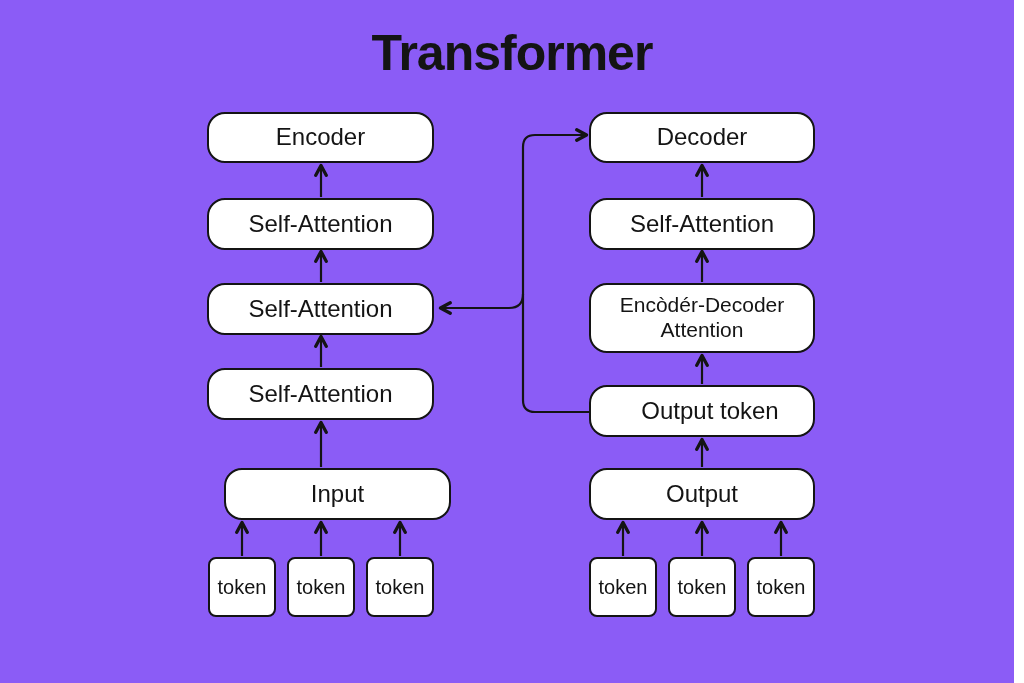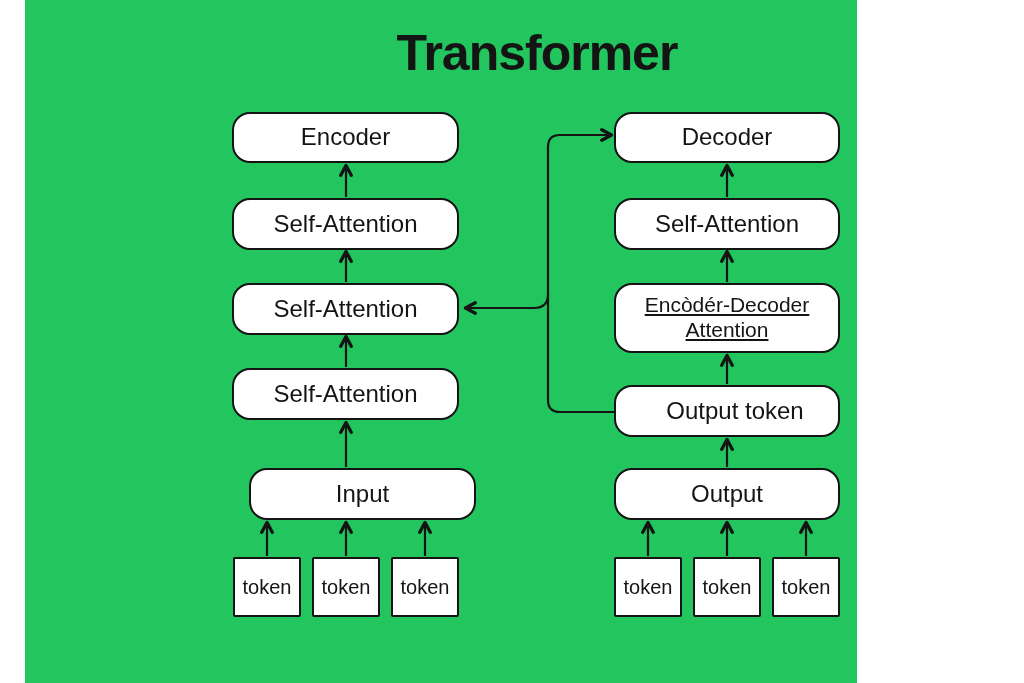--- a/index.html
+++ b/index.html
@@ -3,25 +3,24 @@
 <meta charset="utf-8">
 <style>
   html, body {
     margin: 0;
     padding: 0;
     background: #ffffff;
     font-family: "Liberation Sans", "DejaVu Sans", sans-serif;
   }
   .canvas {
     position: relative;
-    width: 832px;
+    width: 1014px;
     height: 683px;
-    background: #22c55e;
+    background: #8b5cf6;
     overflow: hidden;
-    margin-left: 25px;
   }
   .title {
     position: absolute;
     left: 0;
     top: 24px;
     width: 1024px;
     text-align: center;
     font-size: 50px;
     font-weight: 700;
     letter-spacing: -1px;
@@ -34,28 +33,28 @@
     border-radius: 18px;
     background: #ffffff;
     color: #141414;
     display: flex;
     align-items: center;
     justify-content: center;
     text-align: center;
     font-size: 24px;
     line-height: 1.18;
   }
-  .node.small-text { font-size: 21px; padding: 0 14px; text-decoration: underline; }
+  .node.small-text { font-size: 21px; padding: 0 14px; }
   .token {
     position: absolute;
     box-sizing: border-box;
     width: 68px;
     height: 60px;
     border: 2px solid #141414;
-    border-radius: 2px;
+    border-radius: 8px;
     background: #ffffff;
     color: #141414;
     display: flex;
     align-items: center;
     justify-content: center;
     font-size: 20px;
   }
   svg.wires {
     position: absolute;
     left: 0;

